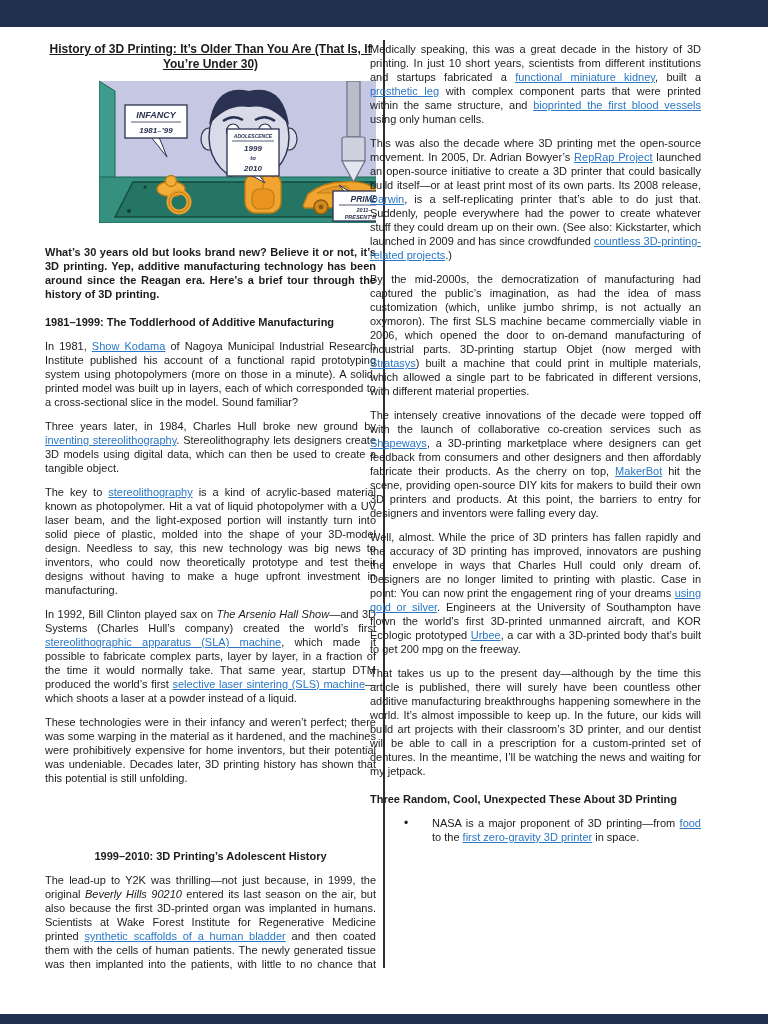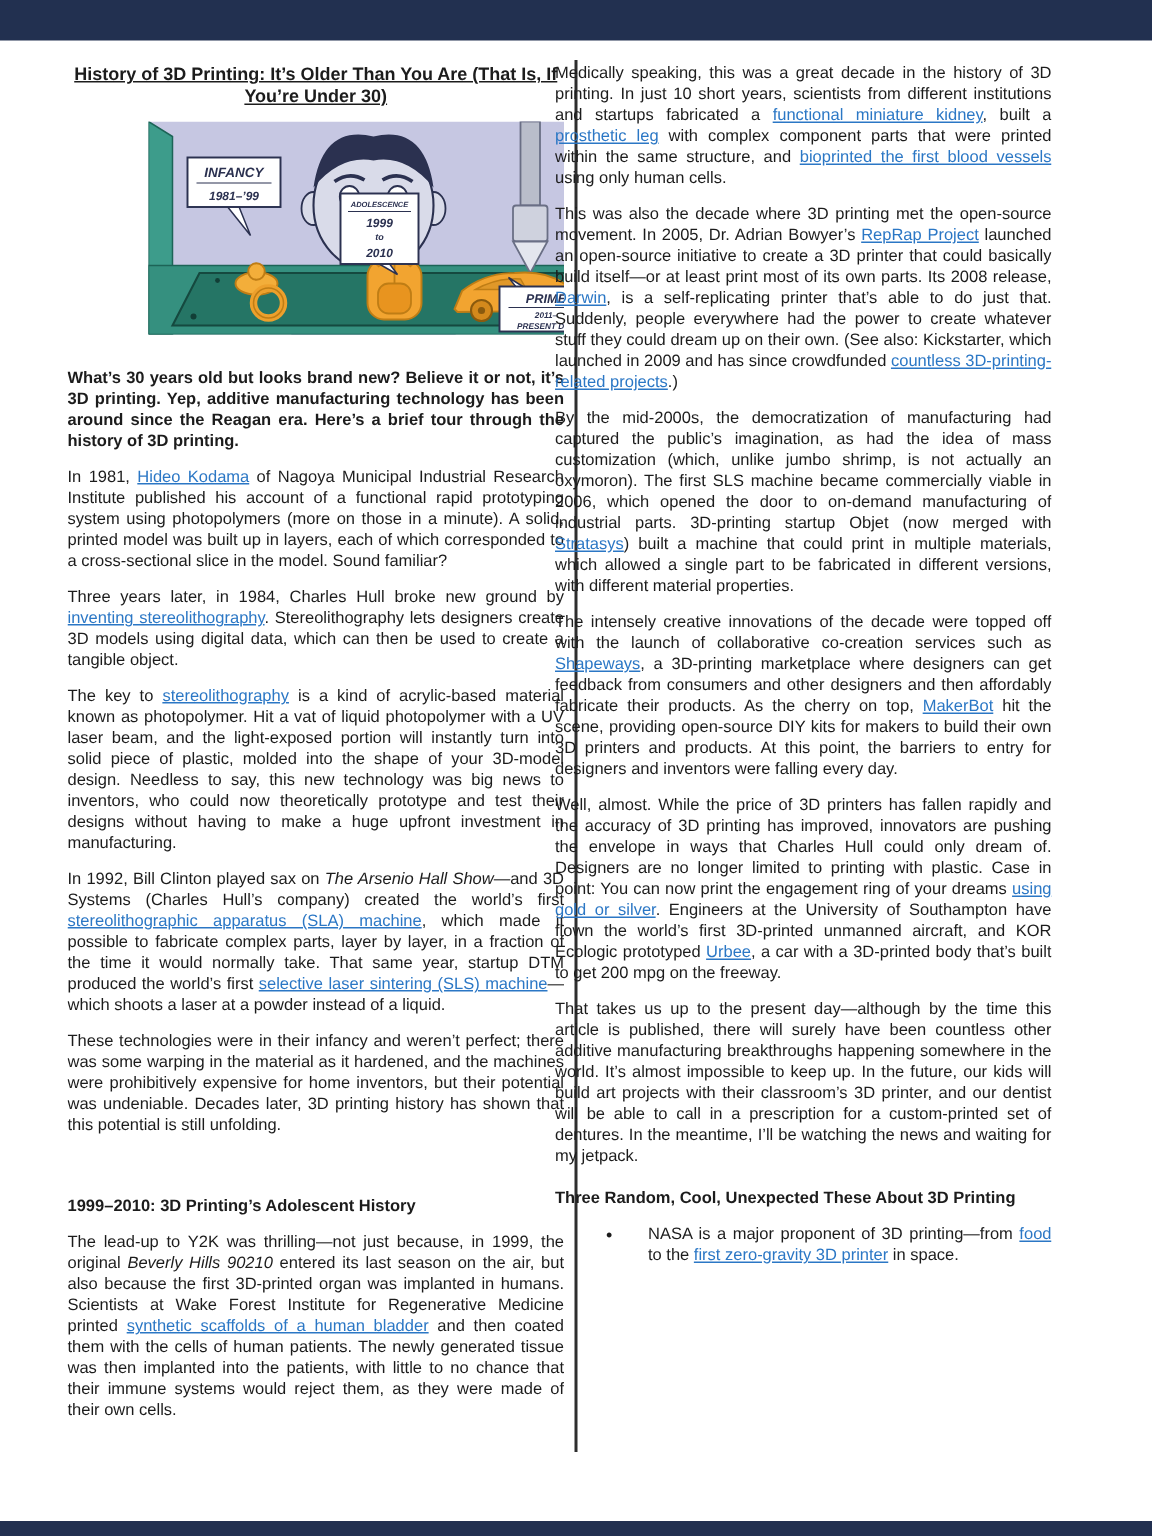--- a/index.html
+++ b/index.html
@@ -18,21 +18,21 @@
   .col-right{left:370px;}
   .doc-title{
     font-weight:bold;text-decoration:underline;text-align:center;
     font-size:12px;line-height:15px;margin:0 0 9px 0;
   }
   .figure-wrap{width:268px;height:142px;margin:0 12px 9px 12px;padding-left:42px;}
   .figure-wrap svg{display:block;}
   p{margin:0 0 10px 0;}
   p.intro{font-weight:bold;margin-top:22px;}
   p.heading{font-weight:bold;text-align:left;margin:14px 0 10px 0;}
-  p.heading.extra{margin-top:40px;}
+  p.heading.extra{margin-top:64px;text-align:center;}
   a.lnk{color:#2b77c5;text-decoration:underline;cursor:pointer;}
   em{font-style:italic;}
   ul.bullets{list-style:none;margin:2px 0 0 0;padding:0 0 0 34px;}
   ul.bullets li{position:relative;padding-left:28px;margin-bottom:13px;text-align:justify;}
   ul.bullets li::before{content:"\2022";position:absolute;left:0;top:0;font-size:12px;}
   .callout-text{font-style:italic;font-weight:bold;fill:#2b3150;}
 </style>
 </head>
 <body>
 
@@ -129,21 +129,22 @@
         <text x="265" y="121" text-anchor="middle" font-size="8.5" class="callout-text">PRIME</text>
         <line x1="240" y1="124" x2="290" y2="124" stroke="#2b3150" stroke-width="0.8"></line>
         <text x="265" y="131" text-anchor="middle" font-size="5.5" class="callout-text">2011–</text>
         <text x="265" y="138" text-anchor="middle" font-size="5.5" class="callout-text">PRESENT DAY</text>
       </g>
     </svg>
   </div>
 
   <div>
       <p class="intro">What’s 30 years old but looks brand new? Believe it or not, it’s 3D printing. Yep, additive manufacturing technology has been around since the Reagan era. Here’s a brief tour through the history of 3D printing.</p>
-      <p class="paragraph">In 1981, <a class="lnk" href="#">Hideo Kodama</a> of Nagoya Municipal Industrial Research Institute published his account of a functional rapid prototyping system using photopolymers (more on those in a minute). A solid, printed model was built up in layers, each of which corresponded to a cross-sectional slice in the model. Sound familiar?</p>
+      <p class="heading">1981–1999: The Toddlerhood of Additive Manufacturing</p>
+      <p class="paragraph">In 1981, <a class="lnk" href="#">Show Kodama</a> of Nagoya Municipal Industrial Research Institute published his account of a functional rapid prototyping system using photopolymers (more on those in a minute). A solid, printed model was built up in layers, each of which corresponded to a cross-sectional slice in the model. Sound familiar?</p>
       <p class="paragraph">Three years later, in 1984, Charles Hull broke new ground by <a class="lnk" href="#">inventing stereolithography</a>. Stereolithography lets designers create 3D models using digital data, which can then be used to create a tangible object.</p>
       <p class="paragraph">The key to <a class="lnk" href="#">stereolithography</a> is a kind of acrylic-based material known as photopolymer. Hit a vat of liquid photopolymer with a UV laser beam, and the light-exposed portion will instantly turn into solid piece of plastic, molded into the shape of your 3D-model design. Needless to say, this new technology was big news to inventors, who could now theoretically prototype and test their designs without having to make a huge upfront investment in manufacturing.</p>
       <p class="paragraph">In 1992, Bill Clinton played sax on <em>The Arsenio Hall Show</em>—and 3D Systems (Charles Hull’s company) created the world’s first <a class="lnk" href="#">stereolithographic apparatus (SLA) machine</a>, which made it possible to fabricate complex parts, layer by layer, in a fraction of the time it would normally take. That same year, startup DTM produced the world’s first <a class="lnk" href="#">selective laser sintering (SLS) machine</a>—which shoots a laser at a powder instead of a liquid.</p>
       <p class="paragraph">These technologies were in their infancy and weren’t perfect; there was some warping in the material as it hardened, and the machines were prohibitively expensive for home inventors, but their potential was undeniable. Decades later, 3D printing history has shown that this potential is still unfolding.</p>
       <p class="heading extra">1999–2010: 3D Printing’s Adolescent History</p>
       <p class="paragraph">The lead-up to Y2K was thrilling—not just because, in 1999, the original <em>Beverly Hills 90210</em> entered its last season on the air, but also because the first 3D-printed organ was implanted in humans. Scientists at Wake Forest Institute for Regenerative Medicine printed <a class="lnk" href="#">synthetic scaffolds of a human bladder</a> and then coated them with the cells of human patients. The newly generated tissue was then implanted into the patients, with little to no chance that their immune systems would reject them, as they were made of their own cells.</p>
     </div>
 </div>
 
 <div class="col col-right">

